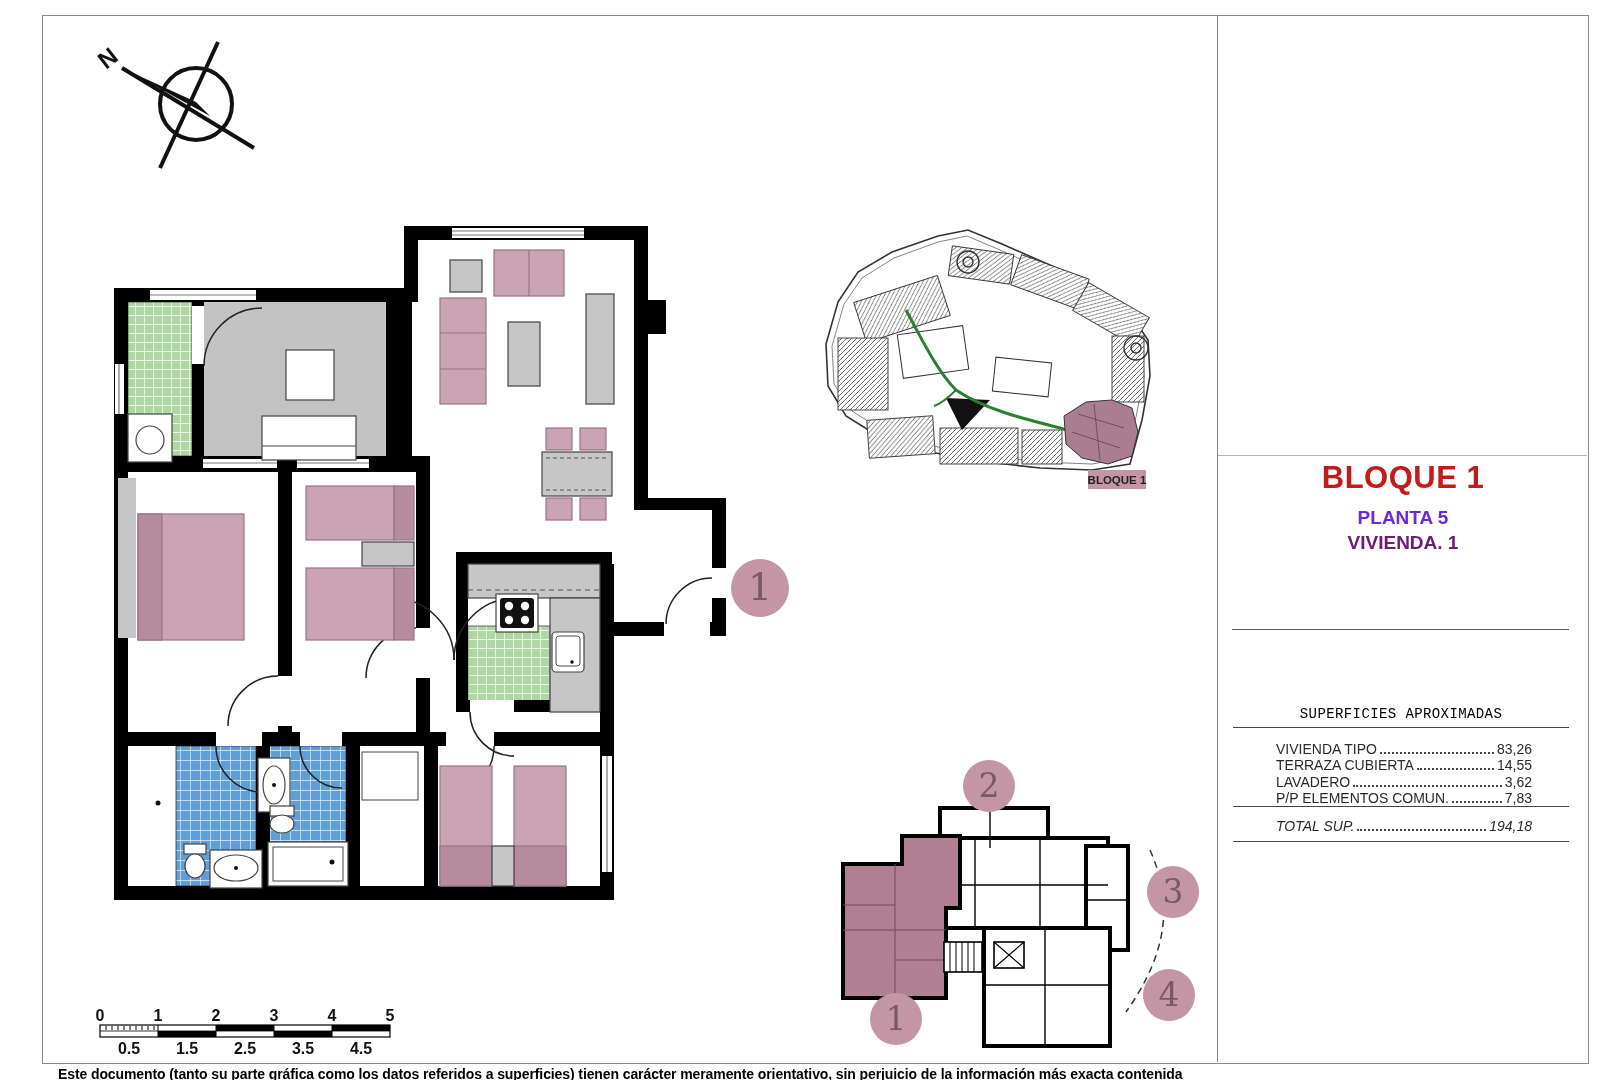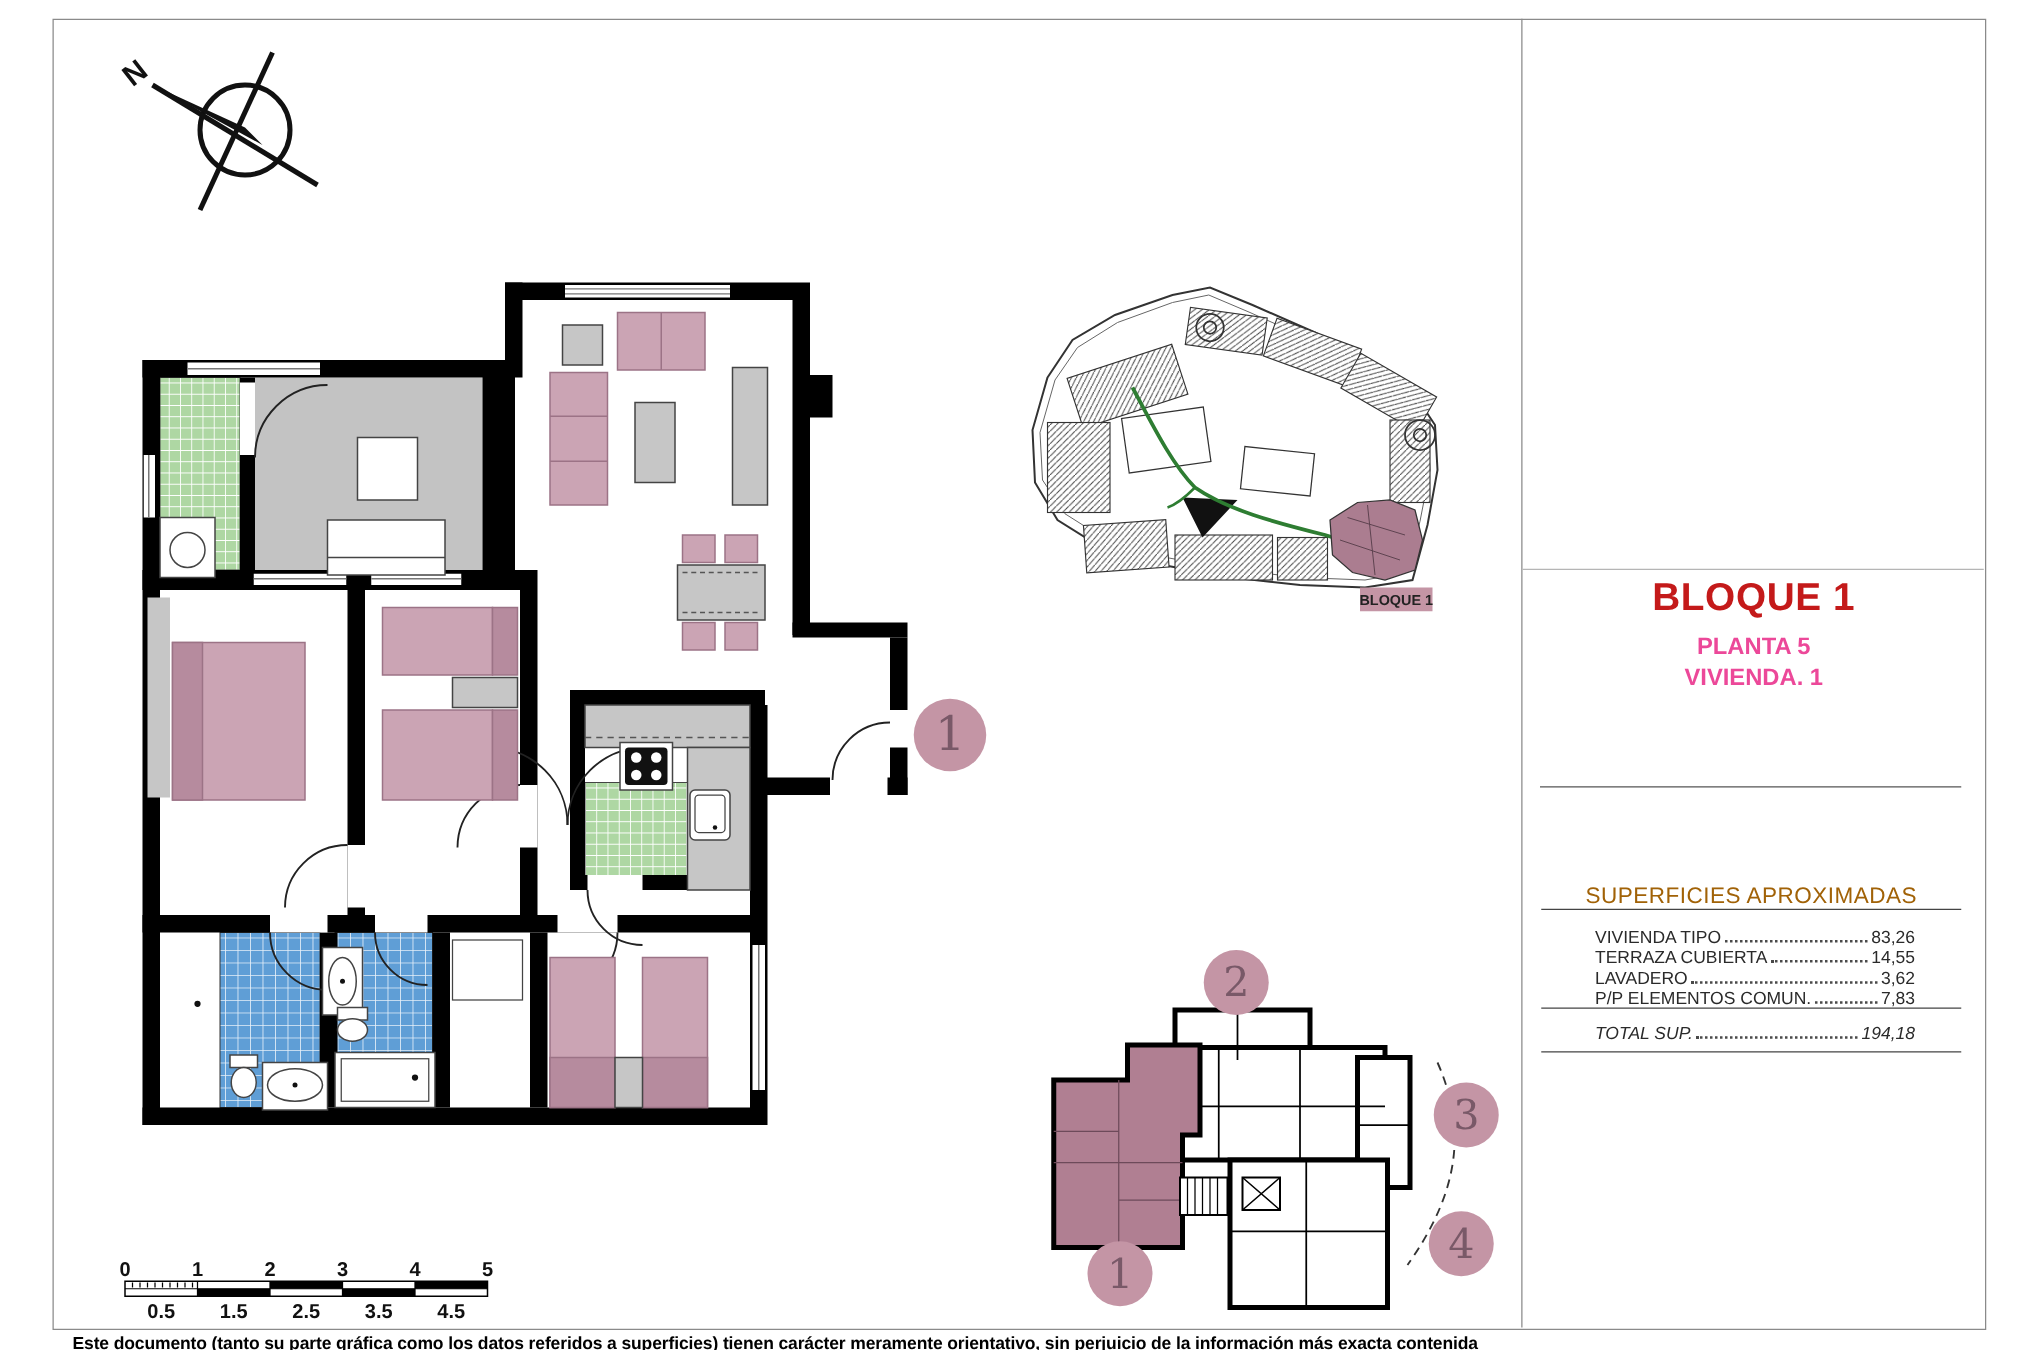--- a/index.html
+++ b/index.html
@@ -11,21 +11,21 @@
   .hline{position:absolute;height:1px;background:#8a8a8a;}
   .vline{position:absolute;width:1px;background:#8a8a8a;}
   .frame{position:absolute;border:1px solid #8a8a8a;}
   
   .tb-title{position:absolute;left:1218px;top:460px;width:370px;text-align:center;
     font-size:31px;font-weight:bold;letter-spacing:.5px;}
   .tb-sub{position:absolute;left:1218px;width:370px;text-align:center;
     font-size:19px;font-weight:bold;}
   
   .area-header{position:absolute;left:1233px;top:706px;width:336px;text-align:center;
-    font-size:18px;color:#a16207;letter-spacing:.4px;}
+    font-size:14px;color:#000000;letter-spacing:.4px;font-family:Liberation Mono, monospace;}
   .rows{position:absolute;left:1276px;top:741px;width:256px;}
   .row{display:flex;align-items:flex-end;height:16.2px;font-size:14px;color:#2a2a2a;justify-content:space-between;}
   .row .lbl{white-space:nowrap;}
   .row .dots{flex:1;border-bottom:2px dotted #4a4a4a;margin:0 3px 3px 3px;height:1px;}
   .row .val{white-space:nowrap;}
   .total-row{position:absolute;left:1276px;top:818px;width:256px;font-style:italic;}
   
   .footer{position:absolute;left:58px;top:1066px;width:1500px;font-size:14px;
     font-weight:bold;color:#000;white-space:nowrap;letter-spacing:-0.1px;}
   svg{display:block;}
@@ -325,22 +325,22 @@
   <g font-size="16" font-weight="bold" fill="#111" text-anchor="middle">
     <text x="129" y="1054">0.5</text>
     <text x="187" y="1054">1.5</text>
     <text x="245" y="1054">2.5</text>
     <text x="303" y="1054">3.5</text>
     <text x="361" y="1054">4.5</text>
   </g>
 </svg>
 
 <div class="tb-title" style="color:#c41a1a;">BLOQUE 1</div>
-<div class="tb-sub" style="top:507px;color:#ec4899;">PLANTA 5</div>
-<div class="tb-sub" style="top:532px;color:#ec4899;">VIVIENDA. 1</div>
+<div class="tb-sub" style="top:507px;color:#6d28d9;">PLANTA 5</div>
+<div class="tb-sub" style="top:532px;color:#701a75;">VIVIENDA. 1</div>
 
 <div class="area-header">SUPERFICIES APROXIMADAS</div>
 <div class="hline" style="left:1233px;top:727px;width:336px;background:#444;"></div>
 
 <div class="rows">
   <div class="row">
     <span class="lbl">VIVIENDA TIPO</span>
     <span class="dots"></span>
     <span class="val">83,26</span>
   </div>

